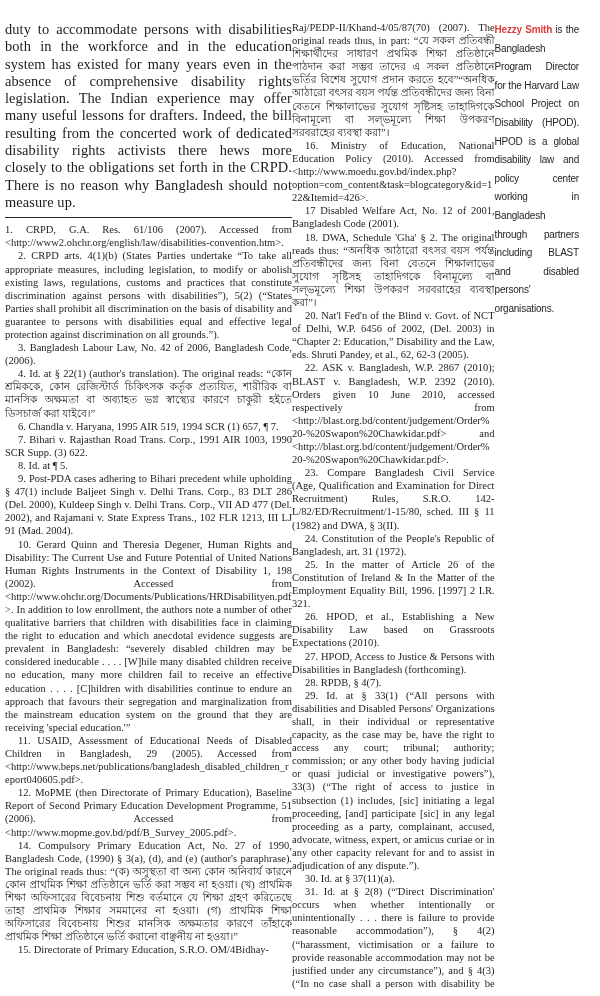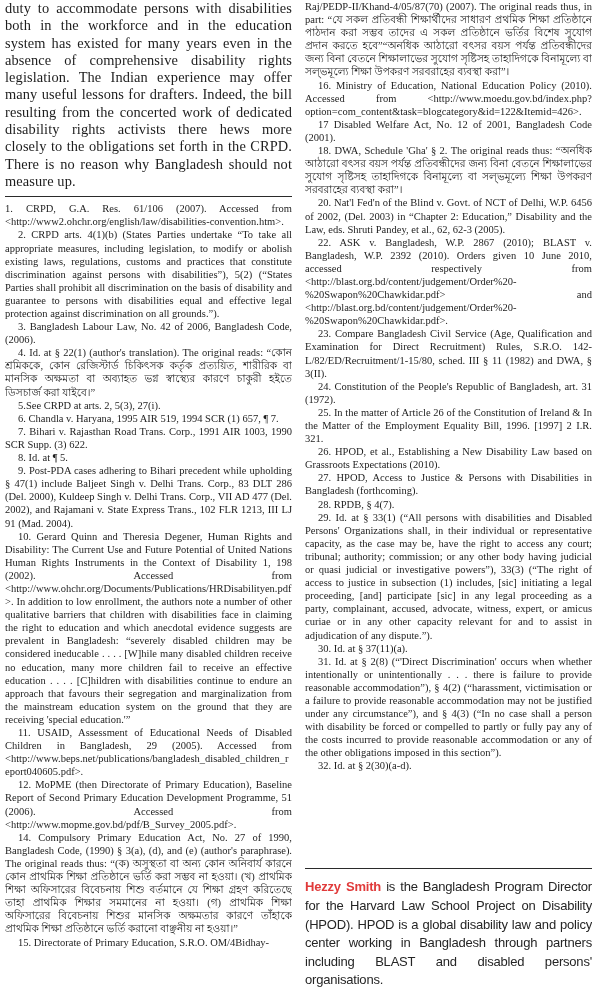--- a/index.html
+++ b/index.html
@@ -5,32 +5,31 @@
   html, body { margin: 0; padding: 0; background: #ffffff; }
   body {
     width: 600px; height: 996px;
     font-family: "Liberation Serif", serif;
     color: #1d1d1d;
     overflow: hidden;
   }
   .page {
     box-sizing: border-box;
     width: 600px; height: 996px;
-    padding: 0 7px 4px 5px;
+    padding: 21px 7px 4px 5px;
     display: flex;
-    gap: 13px;
   }
   .col {
     width: 287px;
     box-sizing: border-box;
     overflow: hidden;
   }
   .col-right {
     display: flex;
-    flex-direction: column;
+    flex-direction: row;
   }
   .intro {
     margin: 0;
     font-size: 14.4px;
     line-height: 17.3px;
     text-align: justify;
     letter-spacing: 0.1px;
     hyphens: auto;
   }
   .rule {
@@ -51,21 +50,21 @@
   .fn-list p:first-child { text-indent: 0; }
   .col-right .fn-list { flex: 1 1 auto; overflow: hidden; }
   .bio-rule {
     border: none;
     border-top: 1.5px solid #2a2a2a;
     margin: 4px 0 9px 0;
   }
   .bio {
     margin: 0 0 2px 0;
     font-family: "Liberation Sans", sans-serif;
-    font-size: 13px;
+    font-size: 10px;
     line-height: 18.6px;
     text-align: justify;
     color: #252525;
     letter-spacing: -0.2px;
   }
   .bio .author-name {
     font-weight: bold;
     color: #e03a3a;
   }
 </style>
@@ -75,21 +74,20 @@
 <div class="page">
 
   <div class="col col-left">
     <p class="intro">duty to accommodate persons with disabilities both in the workforce and in the education system has existed for many years even in the absence of comprehensive disability rights legislation. The Indian experience may offer many useful lessons for drafters. Indeed, the bill resulting from the concerted work of dedicated disability rights activists there hews more closely to the obligations set forth in the CRPD. There is no reason why Bangladesh should not measure up.</p>
     <hr class="rule">
     <div class="fn-list">
       <p>1. CRPD, G.A. Res. 61/106 (2007). Accessed from &lt;http://www2.ohchr.org/english/law/disabilities-convention.htm&gt;.</p>
       <p>2. CRPD arts. 4(1)(b) (States Parties undertake “To take all appropriate measures, including legislation, to modify or abolish existing laws, regulations, customs and practices that constitute discrimination against persons with disabilities”), 5(2) (“States Parties shall prohibit all discrimination on the basis of disability and guarantee to persons with disabilities equal and effective legal protection against discrimination on all grounds.”).</p>
       <p>3. Bangladesh Labour Law, No. 42 of 2006, Bangladesh Code, (2006).</p>
       <p>4. Id. at § 22(1) (author's translation). The original reads: “কোন শ্রমিককে, কোন রেজিস্টার্ড চিকিৎসক কর্তৃক প্রত্যয়িত, শারীরিক বা মানসিক অক্ষমতা বা অব্যাহত ভগ্ন স্বাস্থ্যের কারণে চাকুরী হইতে ডিসচার্জ করা যাইবে।”</p>
-      <p>5.See CRPD at arts. 2, 5(3), 27(i).</p>
       <p>6. Chandla v. Haryana, 1995 AIR 519, 1994 SCR (1) 657, ¶ 7.</p>
       <p>7. Bihari v. Rajasthan Road Trans. Corp., 1991 AIR 1003, 1990 SCR Supp. (3) 622.</p>
       <p>8. Id. at ¶ 5.</p>
       <p>9. Post-PDA cases adhering to Bihari precedent while upholding § 47(1) include Baljeet Singh v. Delhi Trans. Corp., 83 DLT 286 (Del. 2000), Kuldeep Singh v. Delhi Trans. Corp., VII AD 477 (Del. 2002), and Rajamani v. State Express Trans., 102 FLR 1213, III LJ 91 (Mad. 2004).</p>
       <p>10. Gerard Quinn and Theresia Degener, Human Rights and Disability: The Current Use and Future Potential of United Nations Human Rights Instruments in the Context of Disability 1, 198 (2002). Accessed from &lt;http://www.ohchr.org/Documents/Publications/HRDisabilityen.pdf&gt;. In addition to low enrollment, the authors note a number of other qualitative barriers that children with disabilities face in claiming the right to education and which anecdotal evidence suggests are prevalent in Bangladesh: “severely disabled children may be considered ineducable . . . . [W]hile many disabled children receive no education, many more children fail to receive an effective education . . . . [C]hildren with disabilities continue to endure an approach that favours their segregation and marginalization from the mainstream education system on the ground that they are receiving 'special education.'”</p>
       <p>11. USAID, Assessment of Educational Needs of Disabled Children in Bangladesh, 29 (2005). Accessed from &lt;http://www.beps.net/publications/bangladesh_disabled_children_report040605.pdf&gt;.</p>
       <p>12. MoPME (then Directorate of Primary Education), Baseline Report of Second Primary Education Development Programme, 51 (2006). Accessed from &lt;http://www.mopme.gov.bd/pdf/B_Survey_2005.pdf&gt;.</p>
       <p>14. Compulsory Primary Education Act, No. 27 of 1990, Bangladesh Code, (1990) § 3(a), (d), and (e) (author's paraphrase). The original reads thus: “(ক) অসুস্থতা বা অন্য কোন অনিবার্য কারনে কোন প্রাথমিক শিক্ষা প্রতিষ্ঠানে ভর্তি করা সম্ভব না হওয়া। (খ) প্রাথমিক শিক্ষা অফিসারের বিবেচনায় শিশু বর্তমানে যে শিক্ষা গ্রহণ করিতেছে তাহা প্রাথমিক শিক্ষার সমমানের না হওয়া। (গ) প্রাথমিক শিক্ষা অফিসারের বিবেচনায় শিশুর মানসিক অক্ষমতার কারণে তাঁহাকে প্রাথমিক শিক্ষা প্রতিষ্ঠানে ভর্তি করানো বাঞ্ছনীয় না হওয়া।”</p>
       <p>15. Directorate of Primary Education, S.R.O. OM/4Bidhay-</p>
     </div>

